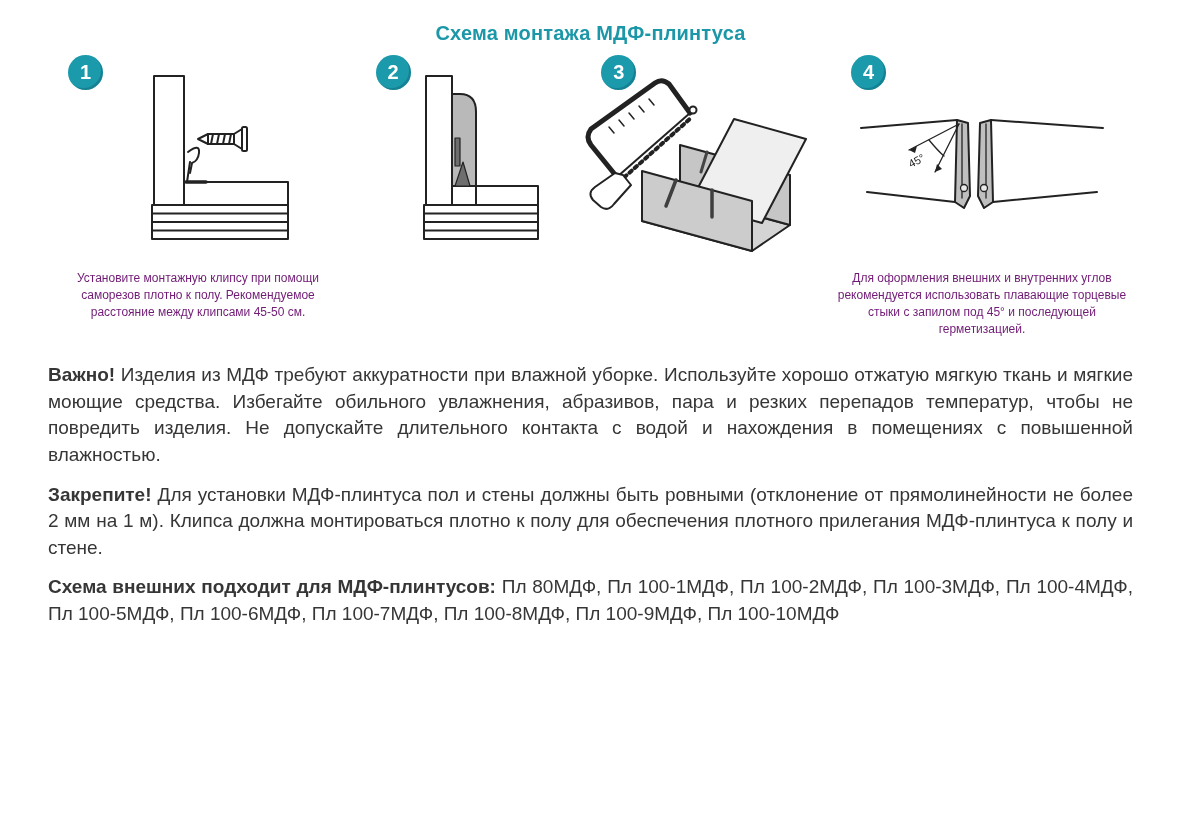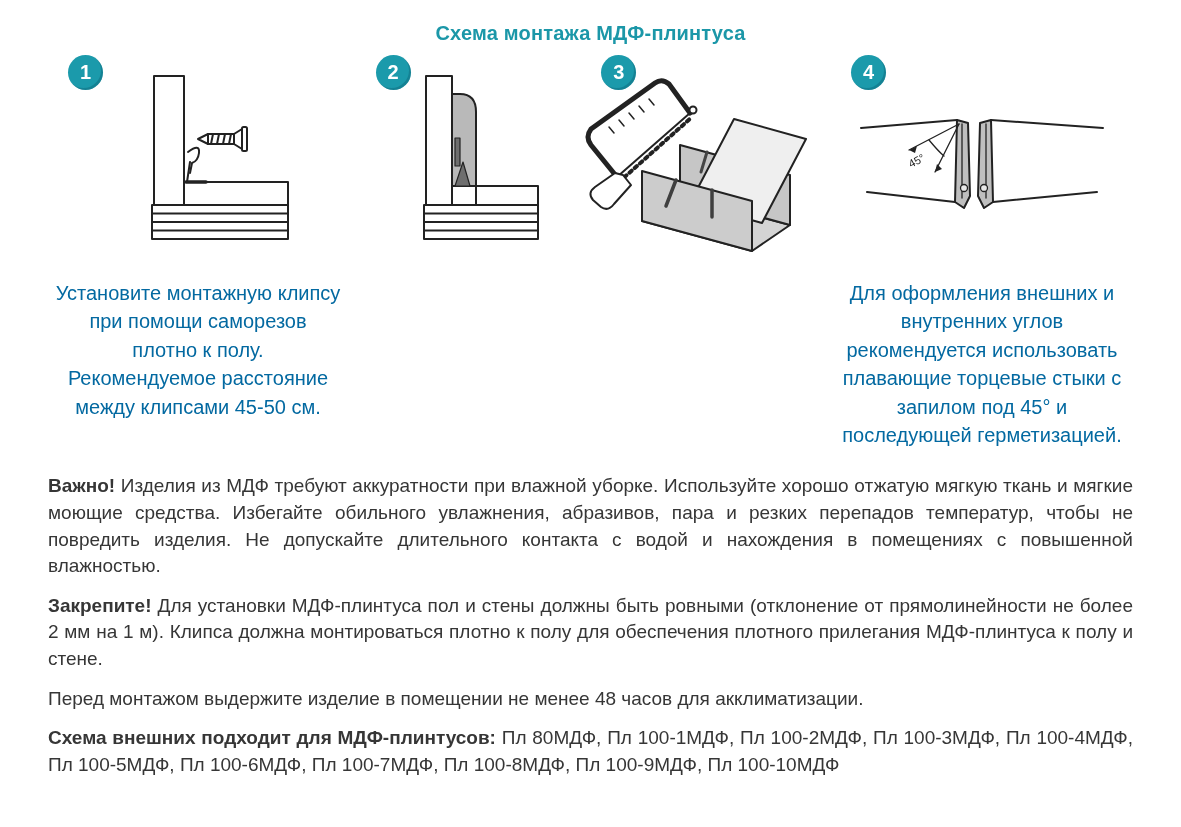--- a/index.html
+++ b/index.html
@@ -37,25 +37,25 @@
     box-shadow: inset -2px -2px 0 rgba(0,60,80,.25);
     color:#ffffff; font-size:20px; font-weight:bold;
     display:flex; align-items:center; justify-content:center;
   }
   .illus {
     height:196px;
     display:flex; align-items:center; justify-content:center;
     margin-top:4px;
   }
   .caption {
-    margin:20px auto 0 auto;
+    margin:11px auto 0 auto;
     text-align:center;
-    font-size:20px;
+    font-size:12px;
     line-height:1.42;
-    color:#0369a1;
+    color:#701a75;
   }
   .c1 .caption { max-width:285px; }
   .c2 .caption { max-width:190px; }
   .c3 .caption { max-width:212px; }
   .c4 .caption { max-width:296px; }
   .text-block { margin-top:24px; }
   .para {
     font-size:19px;
     line-height:1.4;
     text-align:justify;
@@ -196,20 +196,16 @@
 <div class="text-block">
   <p class="para">
     <span class="lead">Важно!</span>
     <span>Изделия из МДФ требуют аккуратности при влажной уборке. Используйте хорошо отжатую мягкую ткань и мягкие моющие средства. Избегайте обильного увлажнения, абразивов, пара и резких перепадов температур, чтобы не повредить изделия. Не допускайте длительного контакта с водой и нахождения в помещениях с повышенной влажностью.</span>
   </p>
   <p class="para">
     <span class="lead">Закрепите!</span>
     <span>Для установки МДФ-плинтуса пол и стены должны быть ровными (отклонение от прямолинейности не более 2 мм на 1 м). Клипса должна монтироваться плотно к полу для обеспечения плотного прилегания МДФ-плинтуса к полу и стене.</span>
   </p>
   <p class="para">
-    
-    <span>Перед монтажом выдержите изделие в помещении не менее 48 часов для акклиматизации.</span>
-  </p>
-  <p class="para">
     <span class="lead">Схема внешних подходит для МДФ-плинтусов:</span>
     <span>Пл 80МДФ, Пл 100-1МДФ, Пл 100-2МДФ, Пл 100-3МДФ, Пл 100-4МДФ, Пл 100-5МДФ, Пл 100-6МДФ, Пл 100-7МДФ, Пл 100-8МДФ, Пл 100-9МДФ, Пл 100-10МДФ</span>
   </p>
 </div>
 
 </body></html>

